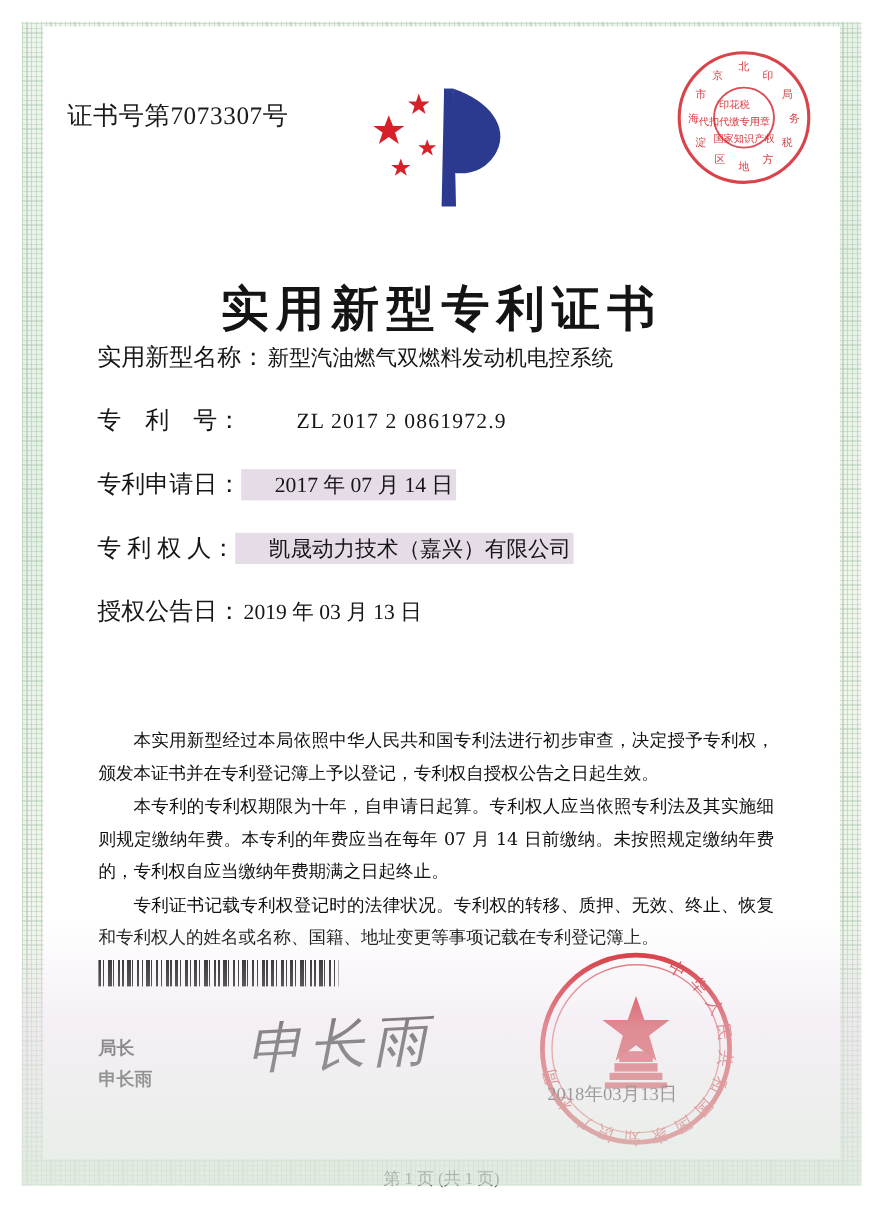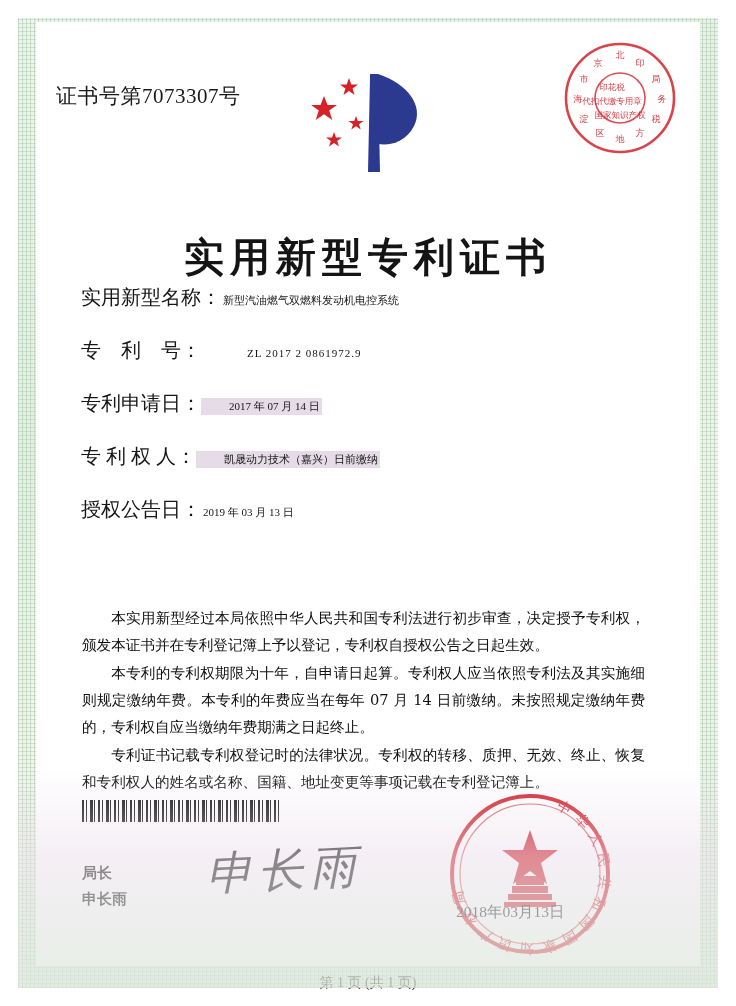--- a/index.html
+++ b/index.html
@@ -109,21 +109,21 @@
   }
   .field-label {
     display: inline-block;
     font-family: "Liberation Serif", serif;
     font-size: 20px;
     color: #161616;
   }
   .field-value {
     display: inline-block;
     font-family: "Liberation Serif", serif;
-    font-size: 11px;
+    font-size: 18px;
     color: #161616;
     padding: 1px 2px;
     text-align: right;
   }
   .hl {
     background: #e6dce8;
     padding-left: 28px;
   }
   .mono-num {
     font-family: "Liberation Serif", serif;
@@ -276,21 +276,21 @@
       <div class="field-row">
         <span class="field-label">实用新型名称：</span><span class="field-value">新型汽油燃气双燃料发动机电控系统</span>
       </div>
       <div class="field-row">
         <span class="field-label">专　利　号：</span><span class="field-value mono-num">ZL 2017 2 0861972.9</span>
       </div>
       <div class="field-row">
         <span class="field-label">专利申请日：</span><span class="field-value hl">2017 年 07 月 14 日</span>
       </div>
       <div class="field-row">
-        <span class="field-label">专 利 权 人：</span><span class="field-value hl">凯晟动力技术（嘉兴）日前缴纳</span>
+        <span class="field-label">专 利 权 人：</span><span class="field-value hl">凯晟动力技术（嘉兴）有限公司</span>
       </div>
       <div class="field-row">
         <span class="field-label">授权公告日：</span><span class="field-value">2019 年 03 月 13 日</span>
       </div>
     </div>
 
     <div class="body-text">
       <p>本实用新型经过本局依照中华人民共和国专利法进行初步审查，决定授予专利权，颁发本证书并在专利登记簿上予以登记，专利权自授权公告之日起生效。</p>
       <p>本专利的专利权期限为十年，自申请日起算。专利权人应当依照专利法及其实施细则规定缴纳年费。本专利的年费应当在每年 07 月 14 日前缴纳。未按照规定缴纳年费的，专利权自应当缴纳年费期满之日起终止。</p>
       <p>专利证书记载专利权登记时的法律状况。专利权的转移、质押、无效、终止、恢复和专利权人的姓名或名称、国籍、地址变更等事项记载在专利登记簿上。</p>

